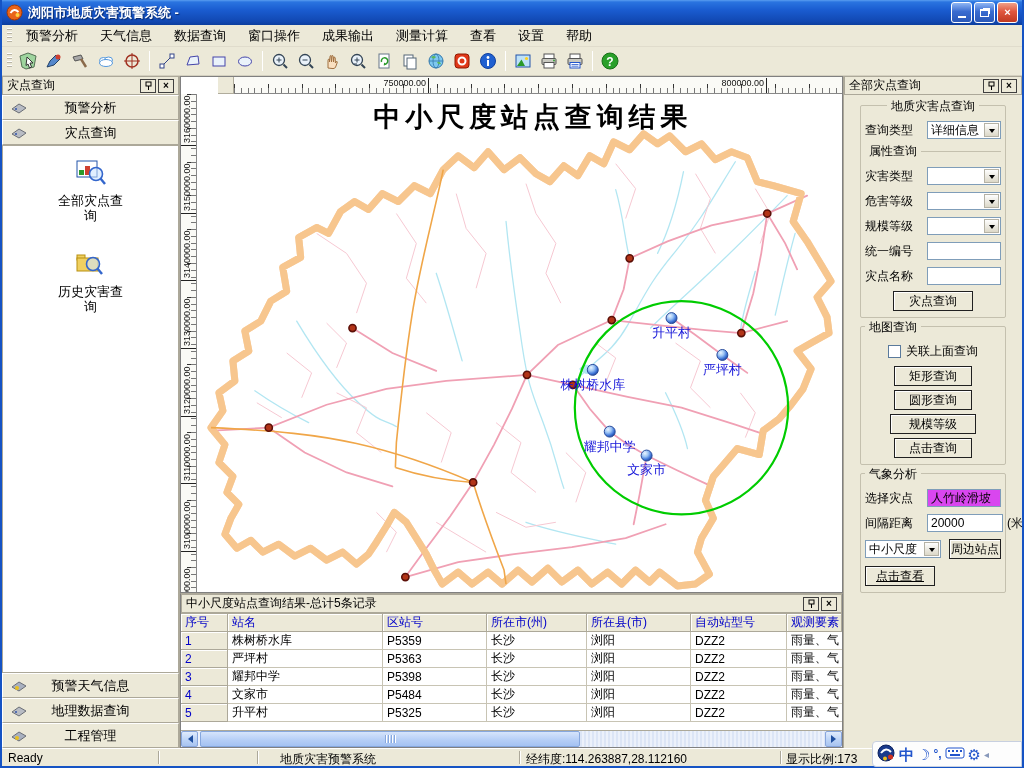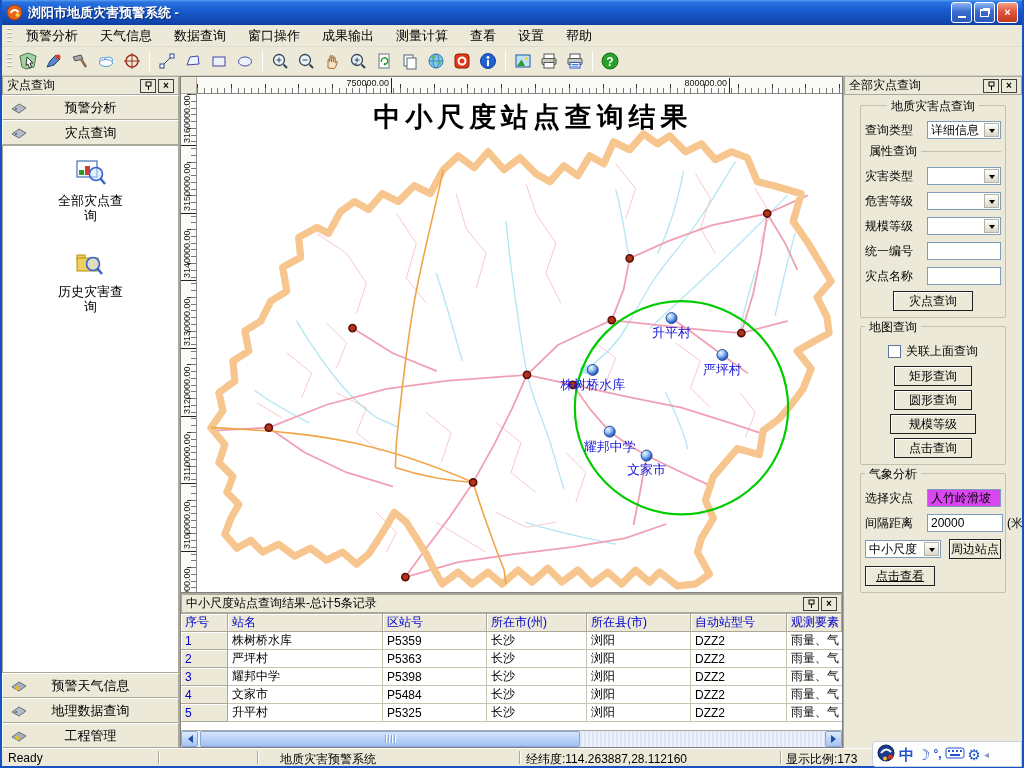--- a/index.html
+++ b/index.html
@@ -42,21 +42,21 @@
   
   .lp-section{height:25px;flex:0 0 25px;border:1px solid #fff;border-right-color:#ACA899;border-bottom-color:#ACA899;background:#ECE9D8;display:flex;align-items:center;justify-content:center;position:relative;font-size:13px;}
   .lp-section .sicon{position:absolute;left:8px;top:4px;}
   .lp-content{flex:1;background:#fff;border:1px solid #ACA899;overflow:hidden;padding-top:8px;}
   .lp-item{text-align:center;margin-top:4px;cursor:pointer;}
   .lp-item .label{width:76px;margin:4px auto 0;line-height:15px;font-size:13px;}
   .lp-item+.lp-item{margin-top:26px;}
 
   
   .map-panel{height:517px;flex:0 0 517px;border:1px solid #808080;background:#fff;display:flex;flex-direction:column;}
-  .ruler-row{height:17px;flex:0 0 17px;display:flex;}
+  .ruler-row{height:17px;flex:0 0 17px;display:flex;margin-left:37px;}
   .ruler-corner{width:16px;flex:0 0 16px;background:#ECE9D8;border-right:1px solid #B0AC9C;border-bottom:1px solid #B0AC9C;}
   .hruler{flex:1;position:relative;background:#FAFAF6;border-bottom:1px solid #888;
     background-image:repeating-linear-gradient(90deg,#777 0 1px,transparent 1px 6.76px),repeating-linear-gradient(90deg,#333 0 1px,transparent 1px 33.8px);
     background-size:100% 5px,100% 9px;background-position:left bottom,left bottom;background-repeat:no-repeat,no-repeat;overflow:hidden;}
   .htick{position:absolute;top:1px;bottom:0;width:1px;background:#222;}
   .htick-label{position:absolute;top:1px;width:60px;text-align:right;font-size:9px;color:#111;white-space:nowrap;}
   .canvas-row{flex:1;display:flex;min-height:0;}
   .vruler{width:16px;flex:0 0 16px;position:relative;background:#FAFAF6;border-right:1px solid #888;
     background-image:repeating-linear-gradient(180deg,#777 0 1px,transparent 1px 6.76px),repeating-linear-gradient(180deg,#333 0 1px,transparent 1px 33.8px);
     background-size:5px 100%,9px 100%;background-position:right top;background-repeat:no-repeat,no-repeat;overflow:hidden;}

